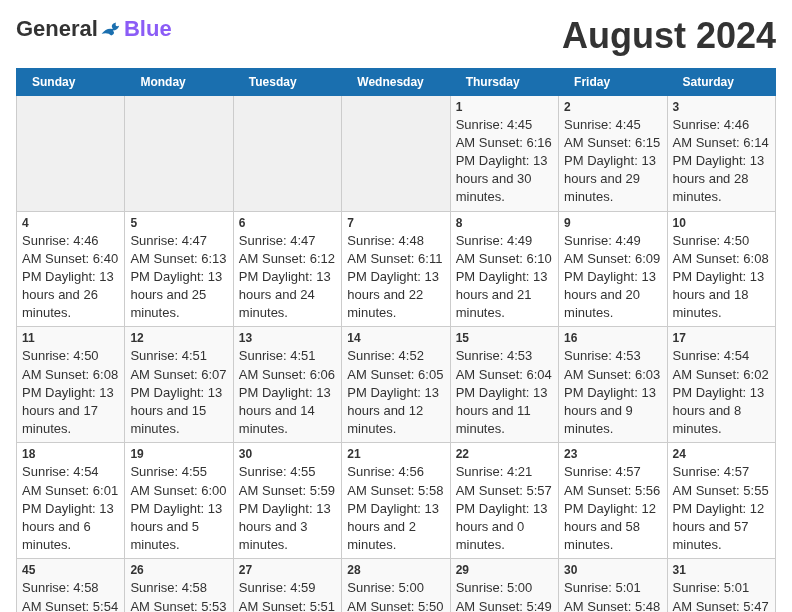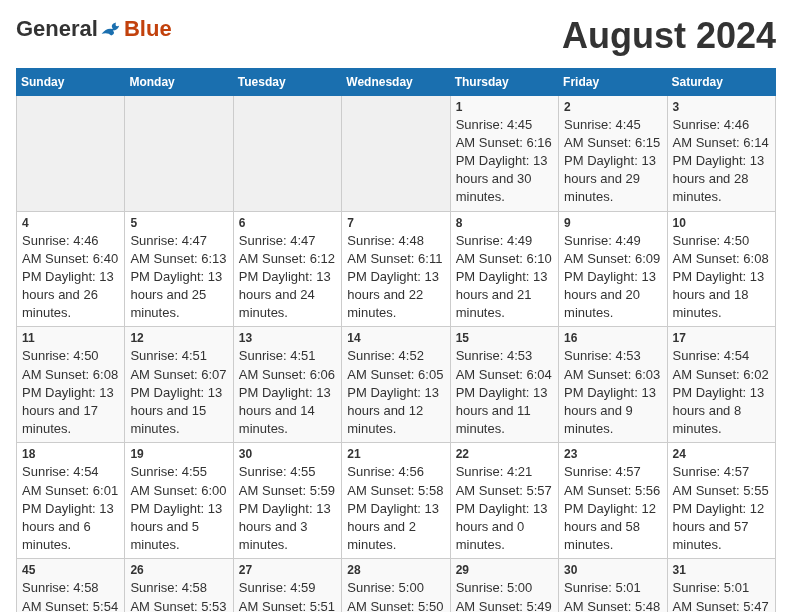--- a/index.html
+++ b/index.html
@@ -48,21 +48,21 @@
       margin-top: 2px;
     }
     .calendar {
       width: 100%;
       border-collapse: collapse;
       font-size: 11px;
     }
     .calendar thead th {
       background: #1a6faf;
       color: #fff;
-      padding: 6px 4px;
+      padding: 6px 15px;
       text-align: left;
       font-size: 12px;
       font-weight: bold;
       border: 1px solid #1a6faf;
     }
     .calendar tbody td {
       border: 1px solid #ccc;
       vertical-align: top;
       padding: 4px 5px;
       width: 108px;
@@ -94,21 +94,21 @@
 <body>
 
 <div class="header">
   <div class="logo">
     <div class="logo-text">
       <span class="logo-general">General</span>
       <svg class="logo-bird" viewBox="0 0 30 24" fill="#1a6faf">
         <path d="M2 18 Q8 10 16 12 Q12 6 20 4 Q18 10 24 8 Q22 14 16 14 Q20 18 14 20 Q10 16 2 18Z"></path>
       </svg>
     </div>
-    <div style="font-size:22px; font-weight:bold; color:#c2410c; margin-top:-4px;">Blue</div>
+    <div style="font-size:22px; font-weight:bold; color:#8b5cf6; margin-top:-4px;">Blue</div>
   </div>
   <div class="title-block">
     <h1>August 2024</h1>
   </div>
 </div>
 
 <table class="calendar">
   <thead>
     <tr>
     <th>Sunday</th>

